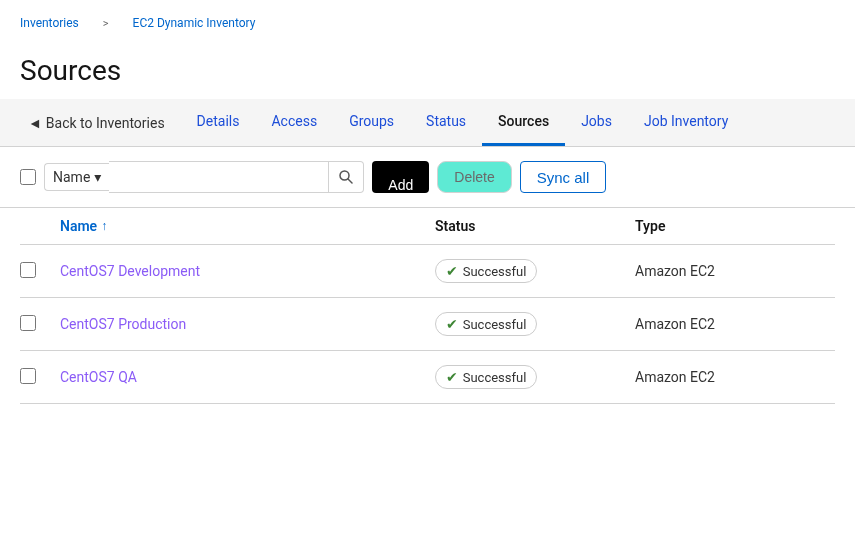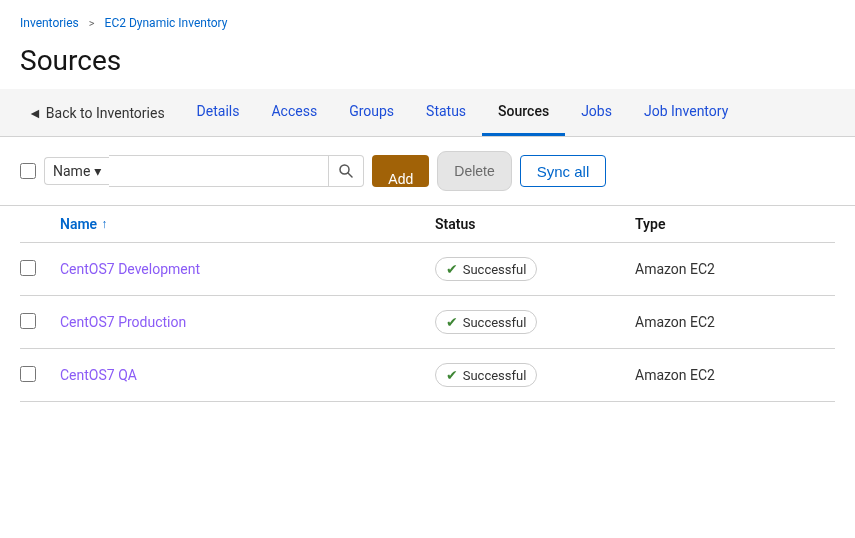--- a/index.html
+++ b/index.html
@@ -11,23 +11,23 @@
     }
 
     
     .page-header {
       padding: 16px 20px 12px 20px;
       background: #fff;
     }
     .breadcrumb {
       display: flex;
       align-items: center;
-      gap: 10px;
+      gap: 24px;
       font-size: 12px;
-      margin-bottom: 14px;
+      margin-bottom: 24px;
     }
     .breadcrumb-item {
       color: #06c;
       cursor: pointer;
       text-decoration: none;
     }
     .breadcrumb-separator {
       color: #666;
       font-size: 11px;
     }
@@ -115,38 +115,38 @@
       border-left: none;
       padding: 5px 10px;
       cursor: pointer;
       height: 32px;
       display: flex;
       align-items: center;
       color: #555;
       border-radius: 0 4px 4px 0;
     }
     .btn-add {
-      background: #a16207;
+      background: #000000;
       color: #fff;
       border: none;
       padding: 16px 16px;
       border-radius: 4px;
       cursor: pointer;
       font-size: 14px;
       height: 16px;
     }
     .btn-delete {
-      background: #e5e5e5;
+      background: #5eead4;
       color: #6a6a6a;
       border: 1px solid #d2d2d2;
       padding: 6px 16px;
       border-radius: 9px;
       cursor: pointer;
       font-size: 14px;
-      height: 40px;
+      height: 32px;
     }
     .btn-sync {
       background: #fff;
       color: #06c;
       border: 1px solid #06c;
       padding: 6px 16px;
       border-radius: 4px;
       cursor: pointer;
       font-size: 15px;
       height: 32px;

